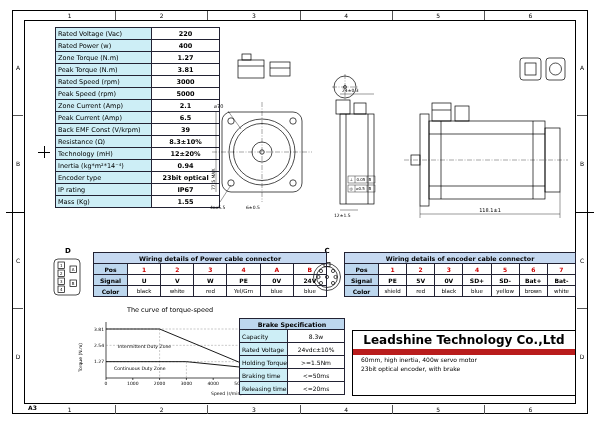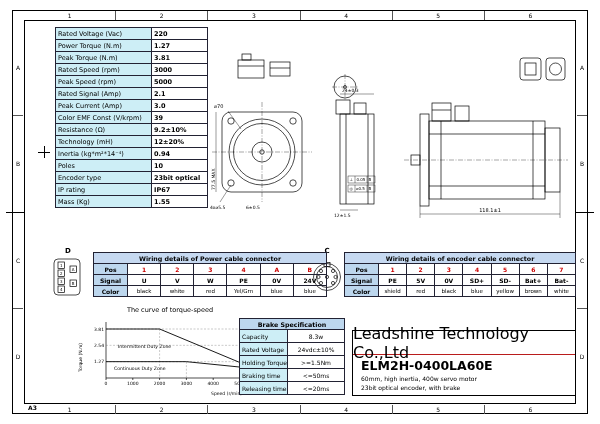--- a/index.html
+++ b/index.html
@@ -19,21 +19,21 @@
   .grid-v span { flex:1; display:flex; align-items:center; justify-content:center; }
   .grid-v span:not(:last-child){ border-bottom:0.6px solid #555; }
   .grid-left { left:13px; } .grid-right { left:577px; }
   .centermark { position:absolute; background:#000; }
   .a3 { position:absolute; left:28px; top:404px; font-size:6px; font-weight:bold; }
 
   table { border-collapse:collapse; }
   .spec { position:absolute; left:55px; top:27px; font-size:6.5px; }
   .spec td { border:0.6px solid #223; height:12px; padding:0 2px; }
   .spec td.sl { background:#cdeef6; width:96px; }
-  .spec td.sv { width:56px; font-weight:bold; }
+  .spec td.sv { width:68px; text-align:center; font-weight:bold; }
 
   .wiring { position:absolute; font-size:6px; }
   .wtitle { border:0.7px solid #223; border-bottom:none; background:#c6d9f1; font-weight:bold;
             text-align:center; height:11px; line-height:11px; font-size:6.3px; }
   .wiring table { width:100%; table-layout:fixed; }
   .wiring td { border:0.6px solid #223; height:11px; text-align:center; overflow:hidden; }
   .wiring td.whead { background:#bdd7ee; font-weight:bold; }
   .wiring td.pos { color:#c00; font-weight:bold; }
   .wiring td.sig { font-weight:bold; }
   .wiring td.colr { font-size:5.5px; }
@@ -43,22 +43,22 @@
             text-align:center; height:11px; line-height:11px; font-size:6.3px; }
   .brake table { width:100%; table-layout:fixed; }
   .brake td { border:0.6px solid #223; height:13px; }
   .brake td.bl { background:#cdeef6; padding-left:2px; width:48px; }
   .brake td.bv { text-align:center; }
 
   .chart { position:absolute; left:72px; top:306px; width:178px; }
   .chart-title { font-size:6.5px; text-align:center; padding-left:18px; height:10px; }
 
   .tblock { position:absolute; left:352px; top:330px; width:224px; height:66px; border:1.2px solid #000; background:#fff; }
-  .tb-company { height:24px; border-bottom:1px solid #b91c1c; display:flex; align-items:center; justify-content:center;
-                font-weight:normal; font-size:16px; }
+  .tb-company { height:24px; border-bottom:6px solid #b91c1c; display:flex; align-items:center; justify-content:center;
+                font-weight:bold; font-size:12px; }
   .tb-model { font-size:12.5px; font-weight:bold; margin:3px 0 1px 8px; }
   .tb-desc { font-size:6px; margin-left:8px; line-height:1.5; }
 
   .viewblk { position:absolute; }
   .viewlabel { font-weight:bold; font-size:7px; text-align:center; }
 
   svg { display:block; }
   .ln { fill:none; stroke:#000; stroke-width:0.7; }
   .cl { fill:none; stroke:#000; stroke-width:0.35; stroke-dasharray:5,1.5,1,1.5; }
   .dim { fill:none; stroke:#000; stroke-width:0.4; }
@@ -113,62 +113,62 @@
   <div class="centermark" style="left:43.6px;top:146.4px;width:0.8px;height:12px"></div>
   <div class="a3">A3</div>
 
   <table class="spec">
       <tbody id="spec-tbody">
         <tr>
           <td class="sl">Rated Voltage (Vac)</td>
           <td class="sv">220</td>
         </tr>
         <tr>
-          <td class="sl">Power Torque (N.m)</td>
+          <td class="sl">Rated Power (w)</td>
+          <td class="sv">400</td>
+        </tr>
+        <tr>
+          <td class="sl">Zone Torque (N.m)</td>
           <td class="sv">1.27</td>
         </tr>
         <tr>
           <td class="sl">Peak Torque (N.m)</td>
           <td class="sv">3.81</td>
         </tr>
         <tr>
           <td class="sl">Rated Speed (rpm)</td>
           <td class="sv">3000</td>
         </tr>
         <tr>
           <td class="sl">Peak Speed (rpm)</td>
           <td class="sv">5000</td>
         </tr>
         <tr>
-          <td class="sl">Rated Signal (Amp)</td>
+          <td class="sl">Zone Current (Amp)</td>
           <td class="sv">2.1</td>
         </tr>
         <tr>
           <td class="sl">Peak Current (Amp)</td>
-          <td class="sv">3.0</td>
-        </tr>
-        <tr>
-          <td class="sl">Color EMF Const (V/krpm)</td>
+          <td class="sv">6.5</td>
+        </tr>
+        <tr>
+          <td class="sl">Back EMF Const (V/krpm)</td>
           <td class="sv">39</td>
         </tr>
         <tr>
           <td class="sl">Resistance (Ω)</td>
-          <td class="sv">9.2±10%</td>
+          <td class="sv">8.3±10%</td>
         </tr>
         <tr>
           <td class="sl">Technology (mH)</td>
           <td class="sv">12±20%</td>
         </tr>
         <tr>
           <td class="sl">Inertia (kg*m²*14⁻⁴)</td>
           <td class="sv">0.94</td>
-        </tr>
-        <tr>
-          <td class="sl">Poles</td>
-          <td class="sv">10</td>
         </tr>
         <tr>
           <td class="sl">Encoder type</td>
           <td class="sv">23bit optical</td>
         </tr>
         <tr>
           <td class="sl">IP rating</td>
           <td class="sv">IP67</td>
         </tr>
         <tr>
@@ -441,20 +441,19 @@
           <tr>
             <td class="bl">Releasing time</td>
             <td class="bv">&lt;=20ms</td>
           </tr>
         </tbody>
       </table>
   </div>
 
   <div class="tblock">
     <div class="tb-company">Leadshine Technology Co.,Ltd</div>
-    <div class="tb-model">ELM2H-0400LA60E</div>
     <div class="tb-desc">
       <div>60mm, high inertia, 400w servo motor</div>
       <div>23bit optical encoder, with brake</div>
     </div>
   </div>
 
 </div>
 
 </body></html>

